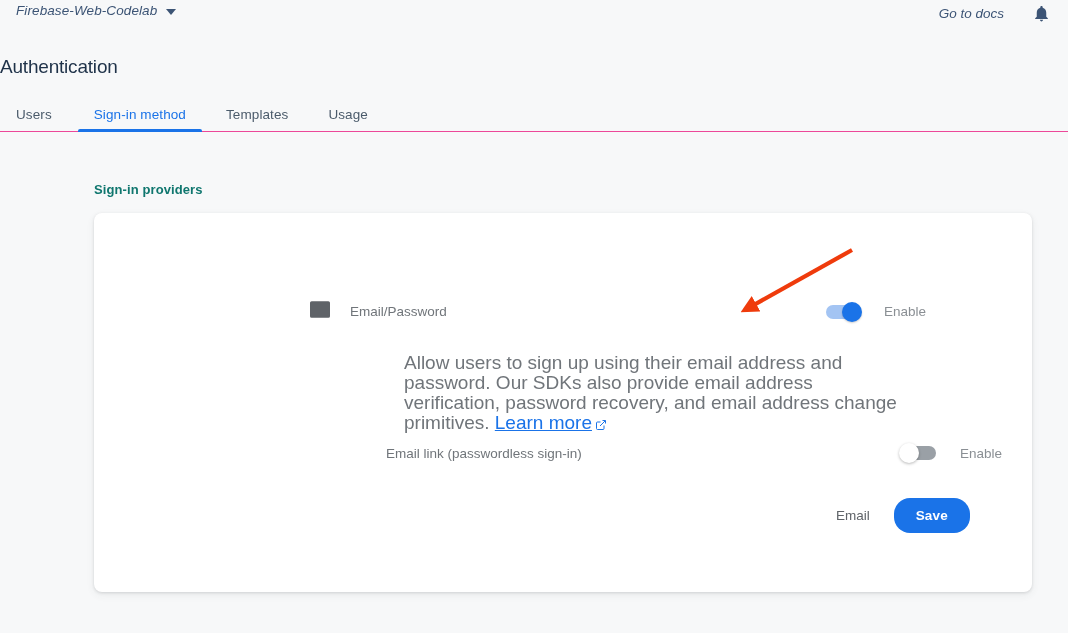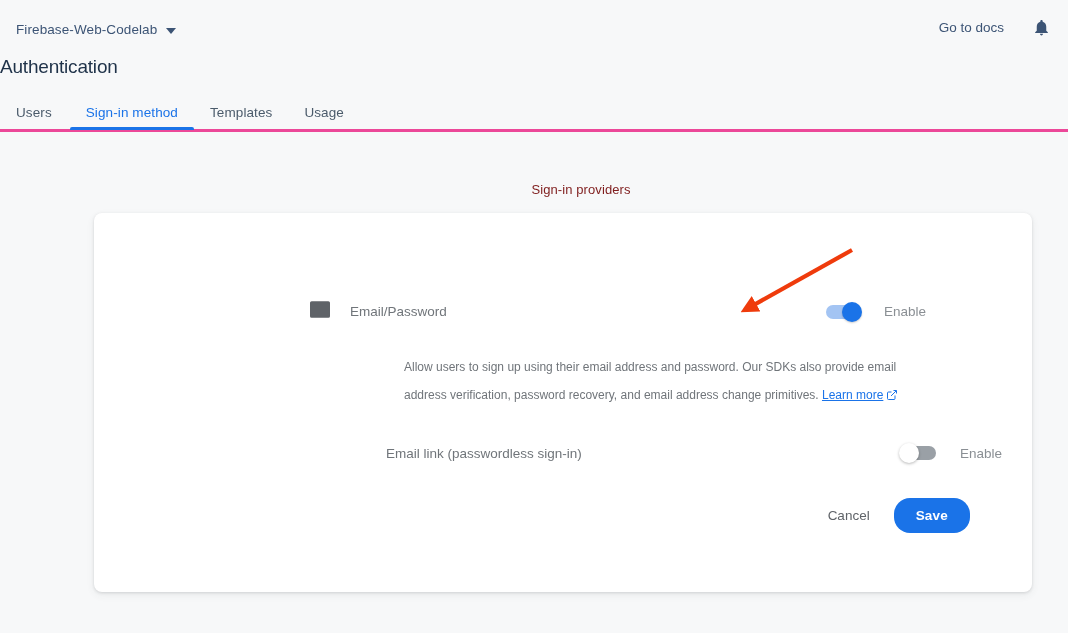--- a/index.html
+++ b/index.html
@@ -13,24 +13,25 @@
     font-family: "Liberation Sans", sans-serif;
     -webkit-font-smoothing: antialiased;
     overflow: hidden;
     position: relative;
   }
 
   
   .topbar {
     height: 40px;
     display: flex;
-    align-items: flex-end;
+    align-items: flex-start;
     padding: 0 14px 0 14px;
     box-sizing: border-box;
     background: #f7f8f9;
+    font-style: italic;
   }
   .project-switcher {
     display: flex;
     align-items: center;
     gap: 9px;
     cursor: pointer;
     padding: 3px 2px;
   }
   .project-name {
     font-size: 13.5px;
@@ -72,24 +73,24 @@
     font-weight: 400;
     letter-spacing: -.2px;
     margin: 6px 0 0 0;
     line-height: 42px;
   }
 
   
   .tabs {
     display: flex;
     align-items: flex-end;
-    gap: 0;
+    gap: 8px;
     margin: 10px 0 0 0;
     padding-left: 14px;
-    border-bottom: 3px solid #ec4899;
+    border-bottom: 1px solid #ec4899;
     height: 34px;
     box-sizing: border-box;
   }
   .tab {
     font-size: 13.5px;
     color: #4b5b6b;
     font-weight: 500;
     padding: 0 16px 9px 16px;
     cursor: pointer;
     position: relative;
@@ -104,25 +105,24 @@
     left: 0; right: 0; bottom: -1px;
     height: 3px;
     background: #1a73e8;
     border-radius: 2px 2px 0 0;
   }
 
   
   .content { padding: 0 0 0 0; }
   .section-title {
     font-size: 13px;
-    font-weight: 400;
-    color: #7f1d1d;
+    font-weight: 700;
+    color: #0f766e;
     margin: 50px 0 0 94px;
     letter-spacing: .1px;
-    text-align: center;
   }
   .card {
     position: absolute;
     left: 94px;
     top: 213px;
     width: 938px;
     height: 379px;
     background: #ffffff;
     border-radius: 8px;
     box-shadow: 0 1px 3px rgba(60,64,67,.16), 0 3px 8px rgba(60,64,67,.07);
@@ -186,22 +186,22 @@
     left: -3px;
     background: #ffffff;
     box-shadow: 0 1px 3px rgba(0,0,0,.28);
   }
 
   .description {
     position: absolute;
     left: 310px;
     top: 140px;
     width: 510px;
-    font-size: 12px;
-    line-height: 28px;
+    font-size: 19px;
+    line-height: 20px;
     color: #70757a;
   }
   .learn-more {
     color: #1a73e8;
     text-decoration: underline;
     cursor: pointer;
     white-space: nowrap;
   }
   .ext-icon {
     display: inline-block;
@@ -322,21 +322,21 @@
       <span class="provider-name2">Email link (passwordless sign-in)</span>
       <div class="toggle-group">
         <span class="switch off">
           <span class="thumb"></span>
         </span>
         <span class="toggle-label">Enable</span>
       </div>
     </div>
 
     <div class="actions">
-      <button class="btn-cancel">Cancel</button>
+      <button class="btn-cancel">Email</button>
       <button class="btn-save">Save</button>
     </div>
 
   </div>
 </div>
 
 <svg class="annotation-arrow" viewBox="0 0 1068 633">
   <defs>
     <marker id="arrowhead" markerWidth="4.2" markerHeight="4.2" refX="1.1" refY="2.1" orient="auto">
       <polygon points="0,0 4.2,2.1 0,4.2" fill="#ef3b0c"></polygon>

